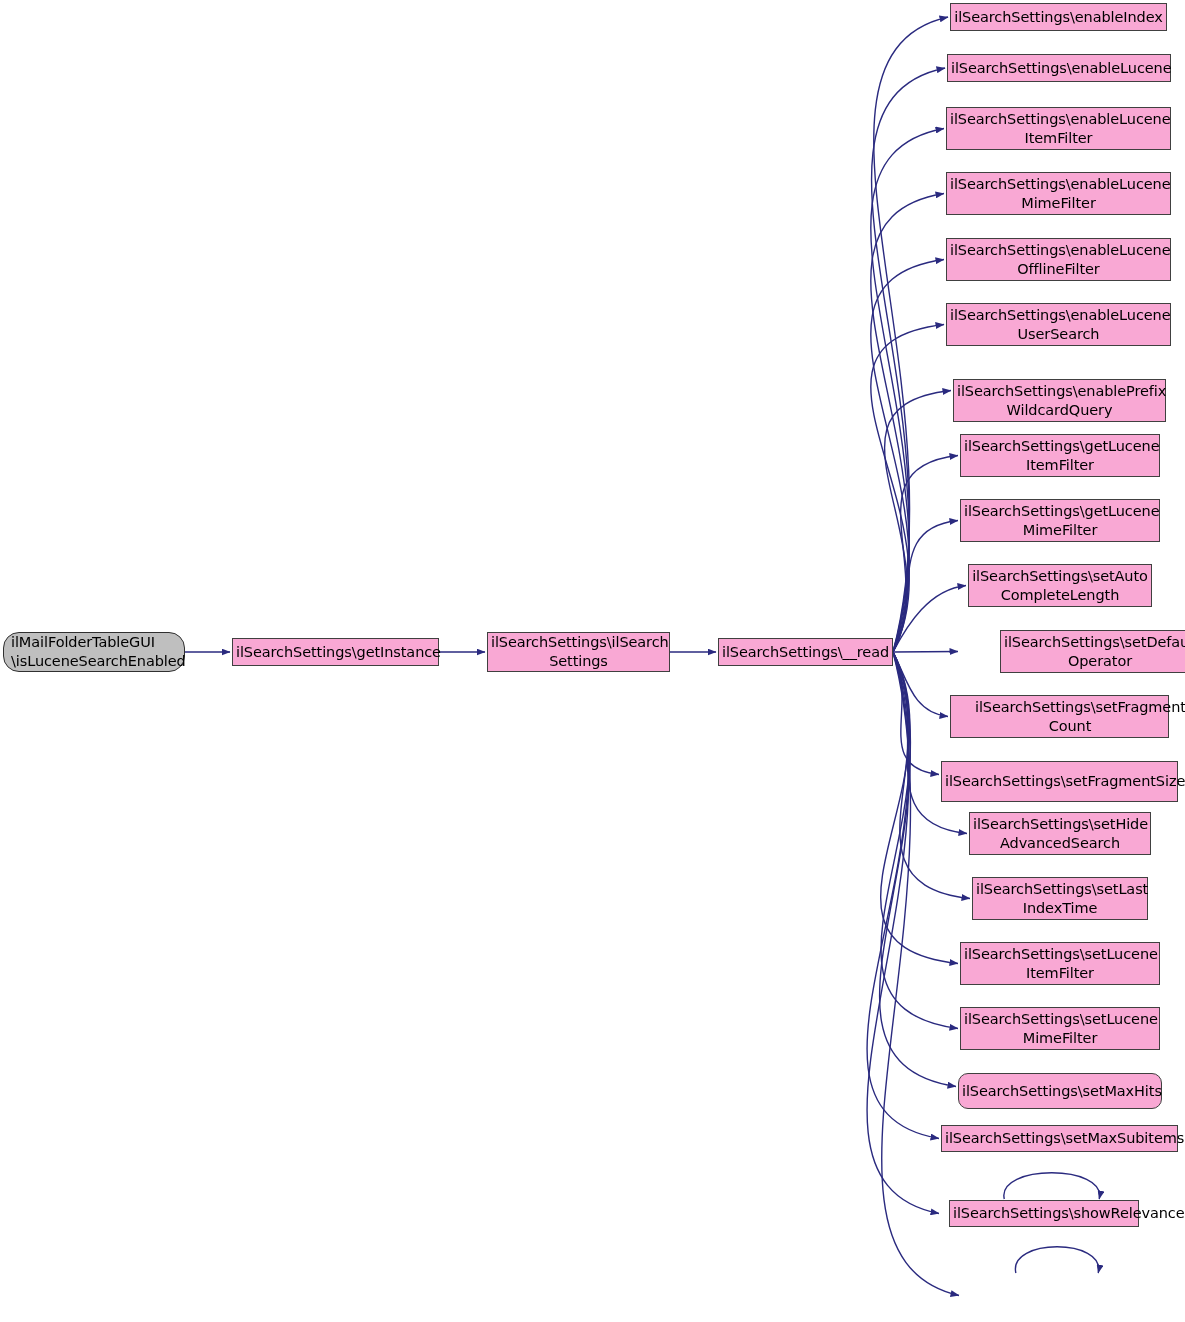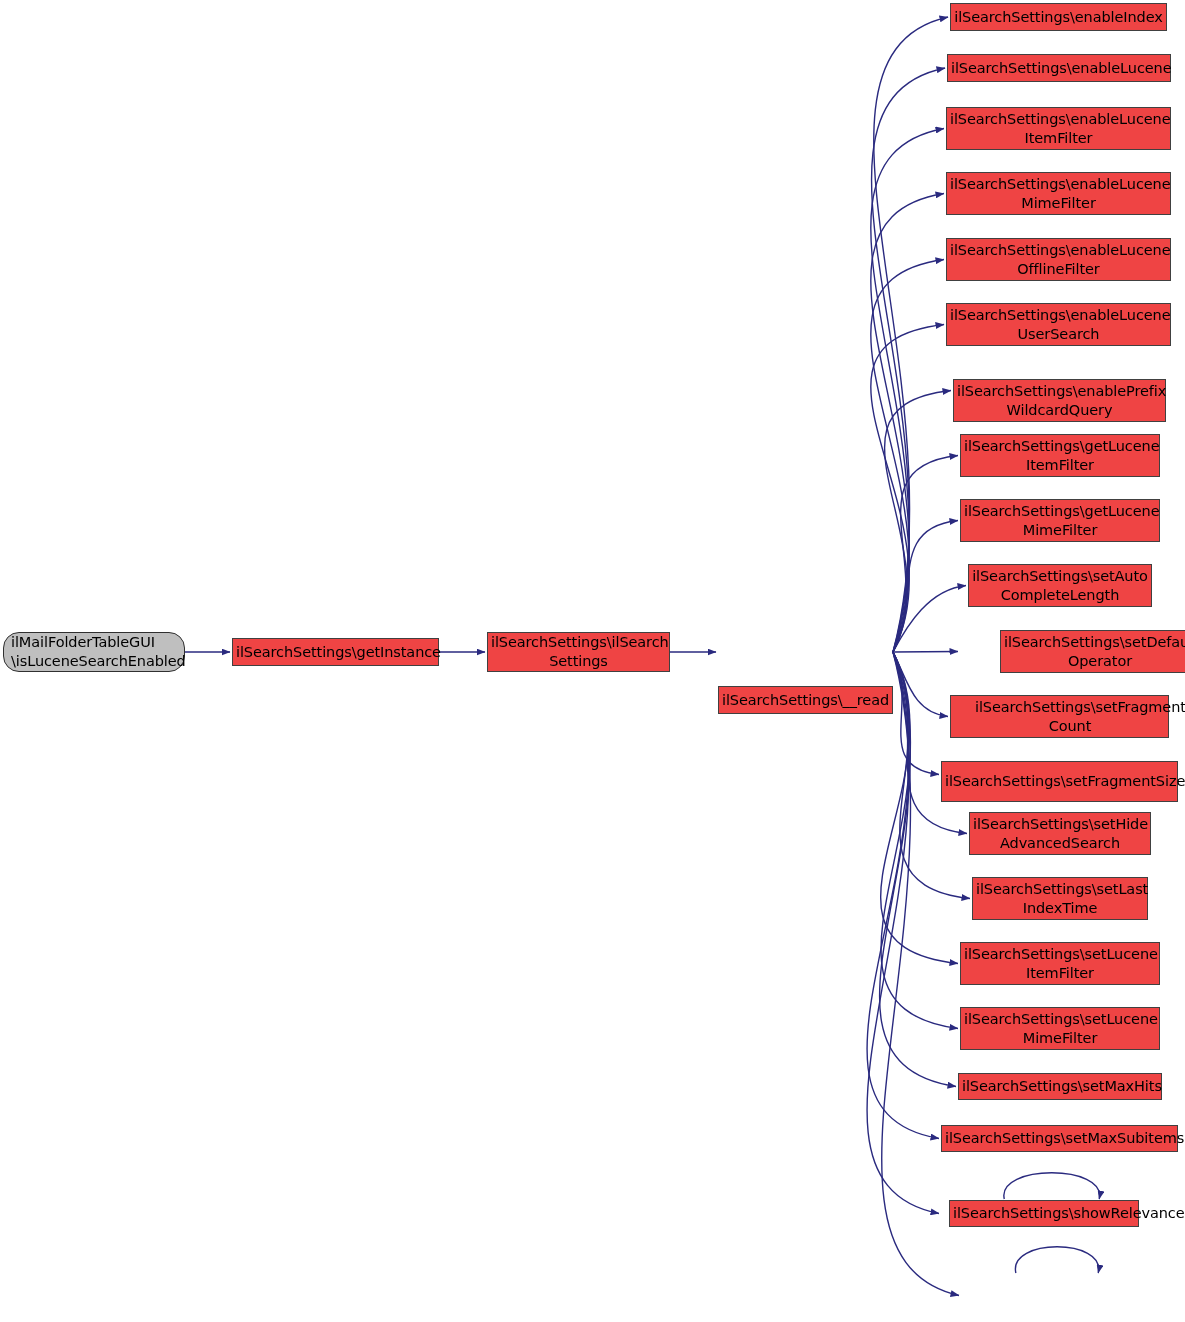--- a/index.html
+++ b/index.html
@@ -9,21 +9,21 @@
     width:1185px;
     height:1322px;
     background:#ffffff;
     overflow:hidden;
   }
   #edges{position:absolute;left:0;top:0;width:1185px;height:1322px;pointer-events:none;}
   .node{
     position:absolute;
     box-sizing:border-box;
     border:1px solid #404040;
-    background:#ef4444;
+    background:#f9a8d4;
     color:#000000;
     font-size:14.5px;
     line-height:1.28;
     display:flex;
     align-items:center;
     justify-content:center;
     text-align:center;
     padding:1px 3px;
     white-space:pre-line;
     letter-spacing:-0.1px;
@@ -75,21 +75,21 @@
         <path d="M1004.28,1199 C996.28,1164 1107.2,1164 1099.2,1199" marker-end="url(#arrow)"></path>
         <path d="M1015.88,1273 C1007.88,1238 1106.2,1238 1098.2,1273" marker-end="url(#arrow)"></path>
       </g>
   </svg>
   <div id="node-layer">
       <div class="node current" style="left: 3px; top: 632px; width: 182px; height: 40px; border-radius: 16px;"><span class="lbl">ilMailFolderTableGUI
 \isLuceneSearchEnabled</span></div>
       <div class="node" style="left: 232px; top: 638px; width: 207px; height: 28px;"><span class="lbl">ilSearchSettings\getInstance</span></div>
       <div class="node" style="left: 487px; top: 632px; width: 183px; height: 40px;"><span class="lbl">ilSearchSettings\ilSearch
 Settings</span></div>
-      <div class="node" style="left: 718px; top: 638px; width: 175px; height: 28px; margin-top: 48px;"><span class="lbl">ilSearchSettings\__read</span></div>
+      <div class="node" style="left: 718px; top: 638px; width: 175px; height: 28px;"><span class="lbl">ilSearchSettings\__read</span></div>
       <div class="node" style="left: 950px; top: 3px; width: 217px; height: 28px;"><span class="lbl">ilSearchSettings\enableIndex</span></div>
       <div class="node" style="left: 947px; top: 54px; width: 224px; height: 28px;"><span class="lbl">ilSearchSettings\enableLucene</span></div>
       <div class="node" style="left: 946px; top: 107px; width: 225px; height: 43px;"><span class="lbl">ilSearchSettings\enableLucene
 ItemFilter</span></div>
       <div class="node" style="left: 946px; top: 172px; width: 225px; height: 43px;"><span class="lbl">ilSearchSettings\enableLucene
 MimeFilter</span></div>
       <div class="node" style="left: 946px; top: 238px; width: 225px; height: 43px;"><span class="lbl">ilSearchSettings\enableLucene
 OfflineFilter</span></div>
       <div class="node" style="left: 946px; top: 303px; width: 225px; height: 43px;"><span class="lbl">ilSearchSettings\enableLucene
 UserSearch</span></div>
@@ -107,19 +107,19 @@
 Count</span></div>
       <div class="node" style="left: 941px; top: 761px; width: 237px; height: 41px;"><span class="lbl">ilSearchSettings\setFragmentSize</span></div>
       <div class="node" style="left: 969px; top: 812px; width: 182px; height: 43px;"><span class="lbl">ilSearchSettings\setHide
 AdvancedSearch</span></div>
       <div class="node" style="left: 972px; top: 877px; width: 176px; height: 43px;"><span class="lbl">ilSearchSettings\setLast
 IndexTime</span></div>
       <div class="node" style="left: 960px; top: 942px; width: 200px; height: 43px;"><span class="lbl">ilSearchSettings\setLucene
 ItemFilter</span></div>
       <div class="node" style="left: 960px; top: 1007px; width: 200px; height: 43px;"><span class="lbl">ilSearchSettings\setLucene
 MimeFilter</span></div>
-      <div class="node" style="left: 958px; top: 1073px; width: 204px; height: 27px;"><span class="lbl">ilSearchSettings\setMaxHits</span></div>
+      <div class="node" style="left: 958px; top: 1073px; width: 204px; height: 36px; border-radius: 10px;"><span class="lbl">ilSearchSettings\setMaxHits</span></div>
       <div class="node" style="left: 941px; top: 1125px; width: 237px; height: 27px;"><span class="lbl">ilSearchSettings\setMaxSubitems</span></div>
       <div class="node" style="left: 949px; top: 1200px; width: 190px; height: 27px; align-items: center;"><span class="lbl">ilSearchSettings\showRelevance</span></div>
       <div class="node" style="left: 961px; top: 1350px; width: 196px; height: 50px;"><span class="lbl">ilSearchSettings\showSub
 Relevance</span></div>
     </div>
 </div>
 
 </body></html>

